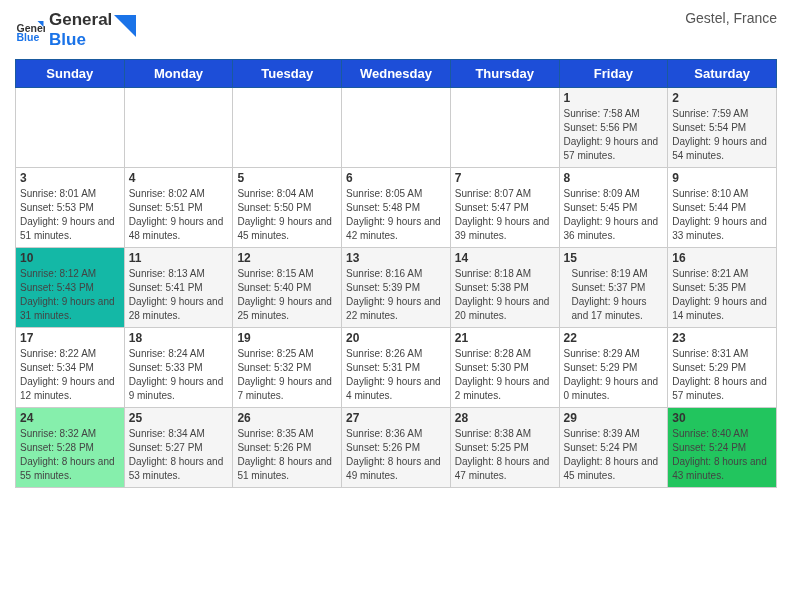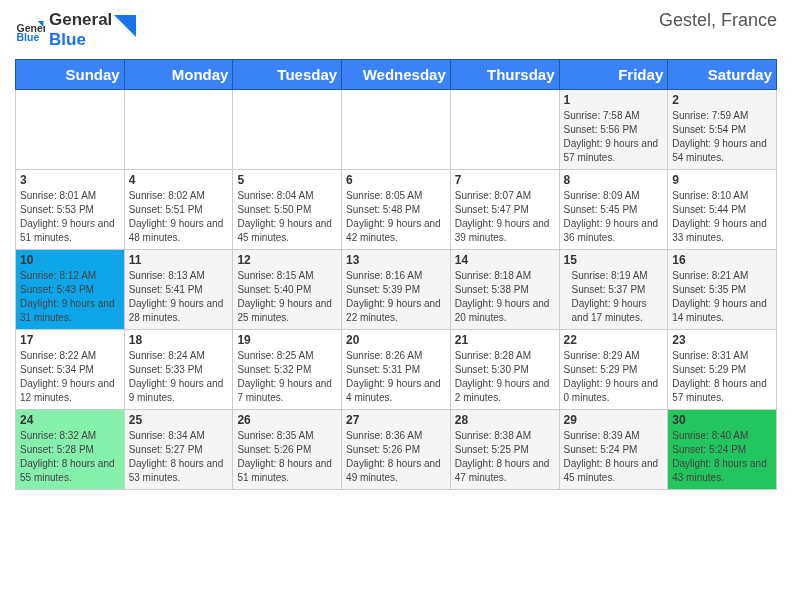--- a/index.html
+++ b/index.html
@@ -7,25 +7,25 @@
     
     .container { width: 792px; padding: 10px 15px; }
     
     .header { display: flex; justify-content: space-between; align-items: flex-start; margin-bottom: 8px; }
     
     .logo { display: flex; align-items: center; }
     .logo-icon { width: 30px; height: 30px; margin-right: 4px; }
     
     .title-area { text-align: right; }
     .month-title { font-size: 36px; font-weight: 300; color: #333; }
-    .location { font-size: 18px; color: #555; }
+    .location { font-size: 14px; color: #555; }
     
     .calendar { width: 100%; border-collapse: collapse; font-size: 10px; }
     
-    .calendar th { background: #3b82f6; color: #fff; padding: 6px 4px; text-align: right; font-size: 15px; font-weight: bold; border: 1px solid #1a5a9e; }
+    .calendar th { background: #1d4ed8; color: #fff; padding: 6px 4px; text-align: center; font-size: 13px; font-weight: bold; border: 1px solid #1a5a9e; }
     
     .calendar td { border: 1px solid #ccc; padding: 3px 4px; vertical-align: top; width: 14.28%; height: 80px; background: #fff; }
     
     .calendar tr:nth-child(odd) td { background: #f9f9f9; }
     .calendar tr:nth-child(even) td { background: #fff; }
     
     .day-num { font-size: 12px; font-weight: bold; color: #333; margin-bottom: 2px; }
     .day-info { font-size: 10px; color: #444; line-height: 1.4; }
     
     .empty-cell { background: #fff !important; }
@@ -124,21 +124,21 @@
 Daylight: 9 hours and 36 minutes.</div>
           </td>
           <td>
             <div class="day-num">9</div>
             <div class="day-info" style="white-space: pre-line;">Sunrise: 8:10 AM
 Sunset: 5:44 PM
 Daylight: 9 hours and 33 minutes.</div>
           </td>
         </tr>
         <tr style="background: rgb(245, 245, 245);">
-          <td style="background: #0ea5e9;">
+          <td style="background: #14b8a6;">
             <div class="day-num">10</div>
             <div class="day-info" style="white-space: pre-line;">Sunrise: 8:12 AM
 Sunset: 5:43 PM
 Daylight: 9 hours and 31 minutes.</div>
           </td>
           <td style="background: rgb(245, 245, 245);">
             <div class="day-num">11</div>
             <div class="day-info" style="white-space: pre-line;">Sunrise: 8:13 AM
 Sunset: 5:41 PM
 Daylight: 9 hours and 28 minutes.</div>

